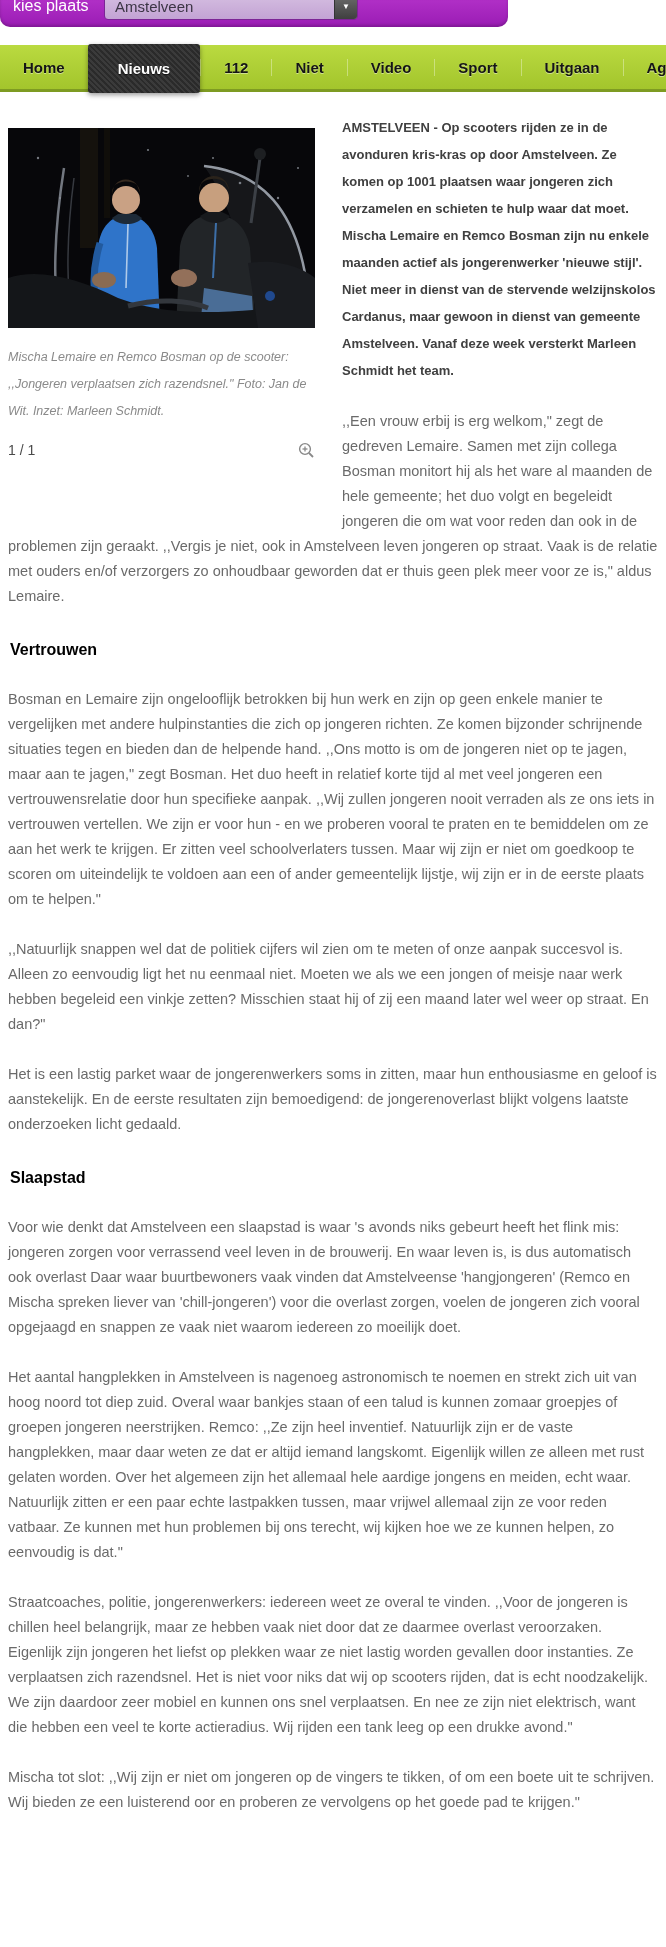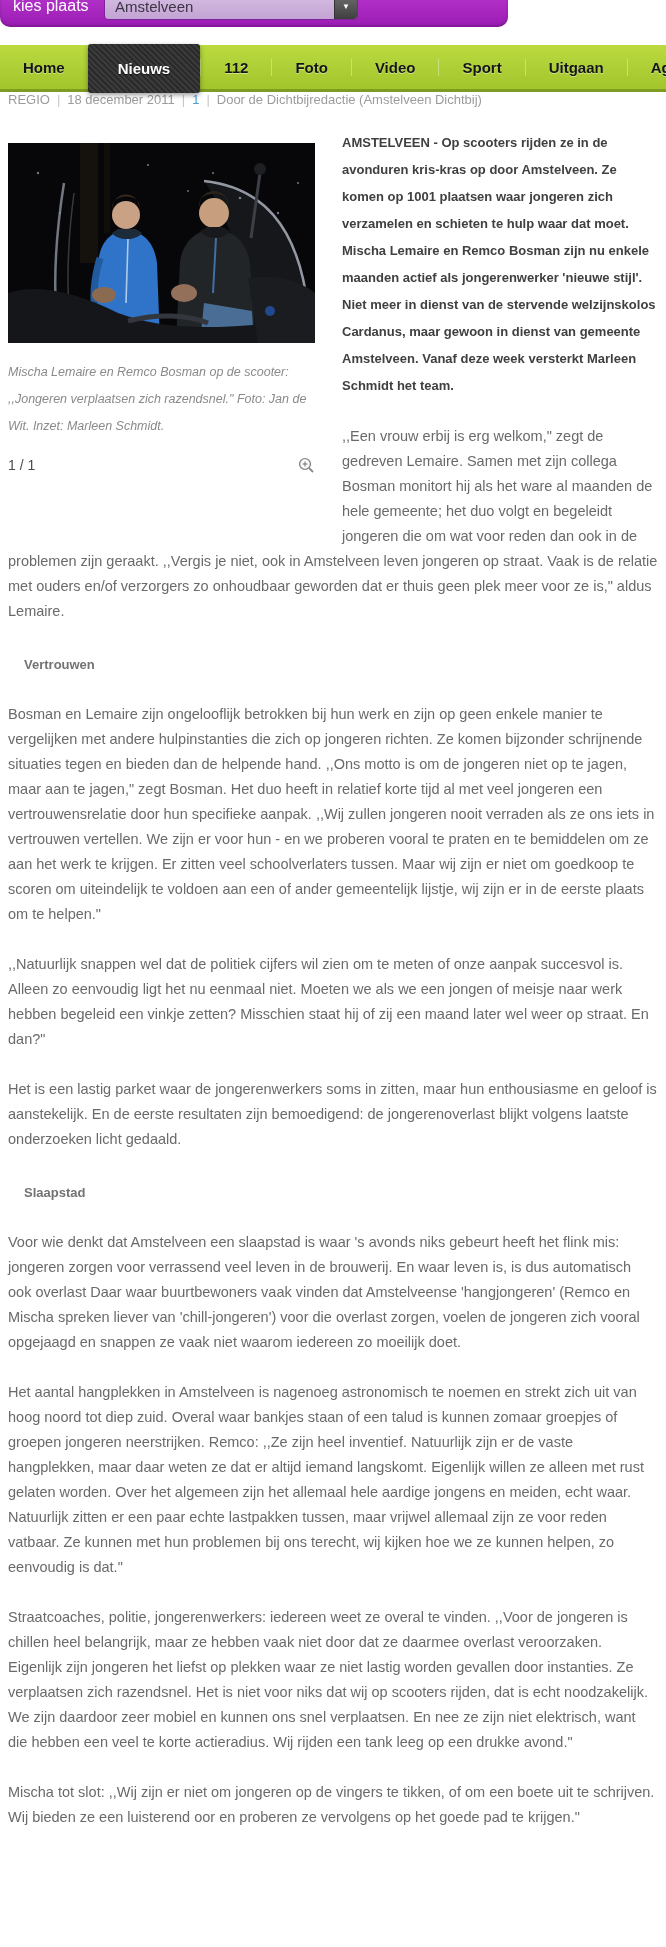--- a/index.html
+++ b/index.html
@@ -68,50 +68,47 @@
 
   figure.photo-block { float:left; width:307px; margin:14px 27px 55px 0; padding:0; }
   .photo { width:307px; height:200px; display:block; cursor:pointer; }
   figcaption { margin-top:16px; font-style:italic; font-size:12.5px; line-height:27px; color:#8a8a8a; }
   .pager { margin-top:13px; display:flex; justify-content:space-between; align-items:center;gap:16px; }
   .pager-count { color:#4a4a4a; font-size:14px; }
   .magnifier { width:17px; height:17px; cursor:pointer; }
 
   p.intro { font-weight:bold; font-size:13px; line-height:27px; color:#404040; margin:0 0 20px; }
   .article-body p { margin:0 0 25px; }
-  h3.subhead { font-size:13px; color:#737373; margin:28px 16px 25px; font-weight:bold; }
+  h3.subhead { font-size:16px; color:#000000; margin:28px 2px 25px; font-weight:bold; }
 </style>
 </head>
 <body>
 
 <div class="topbar">
   <span class="kies-label">kies plaats</span>
   <div class="place-dropdown">
     <span class="place-value">Amstelveen</span>
     <span class="place-arrow">▼</span>
   </div>
 </div>
 
 <nav class="nav">
   <div class="tab">Home</div>
   <div class="tab active">Nieuws</div>
   <div class="tab">112</div>
-  <div class="tab">Foto</div>
+  <div class="tab">Niet</div>
   <div class="tab">Video</div>
   <div class="tab">Sport</div>
   <div class="tab">Uitgaan</div>
   <div class="tab">Agenda</div>
 </nav>
 
 <div class="content">
 
 
-  <div class="meta">
-    <span>REGIO</span><span class="sep">|</span><span>18 december 2011</span><span class="sep">|</span><span class="comments">1</span><span class="sep">|</span><span>Door de Dichtbijredactie (Amstelveen Dichtbij)</span>
-  </div>
 
   <div class="article-body">
 
     <figure class="photo-block">
 
       <svg class="photo" viewBox="0 0 307 200" xmlns="http://www.w3.org/2000/svg" role="img">
         <rect width="307" height="200" fill="#07070a"></rect>
 
         <rect x="72" y="0" width="18" height="120" fill="#15120d"></rect>
         <rect x="96" y="0" width="6" height="90" fill="#100e0a"></rect>

